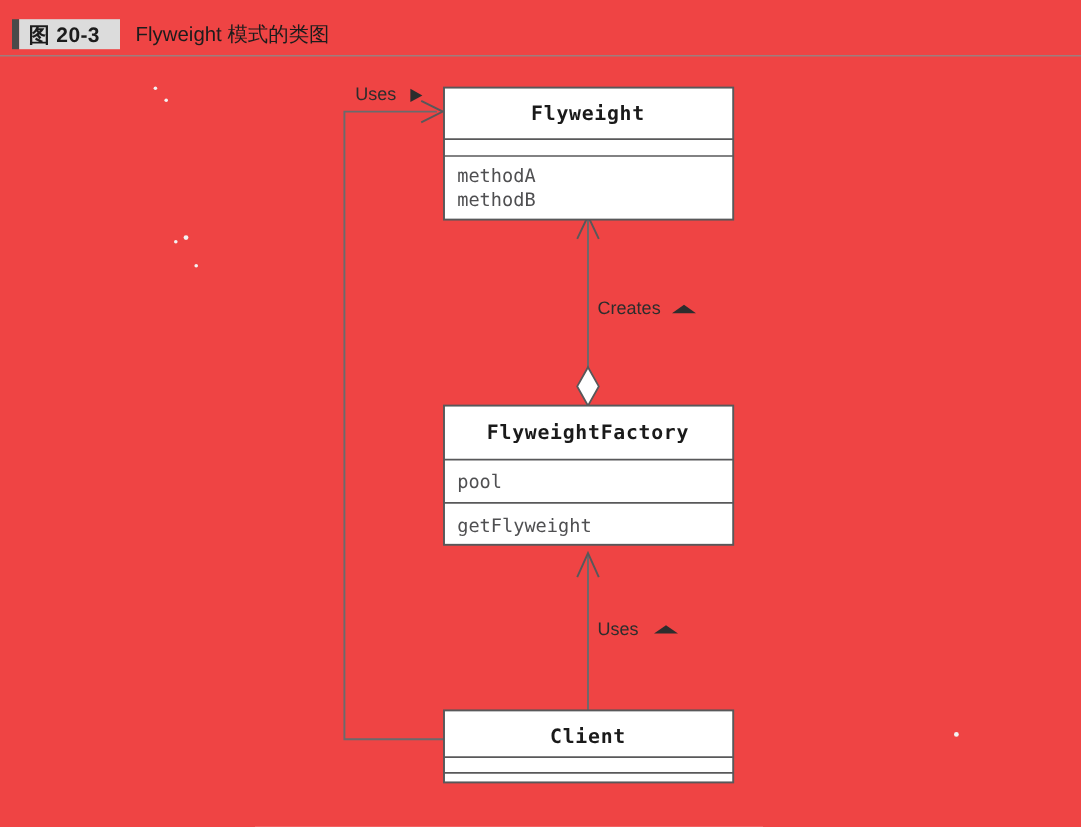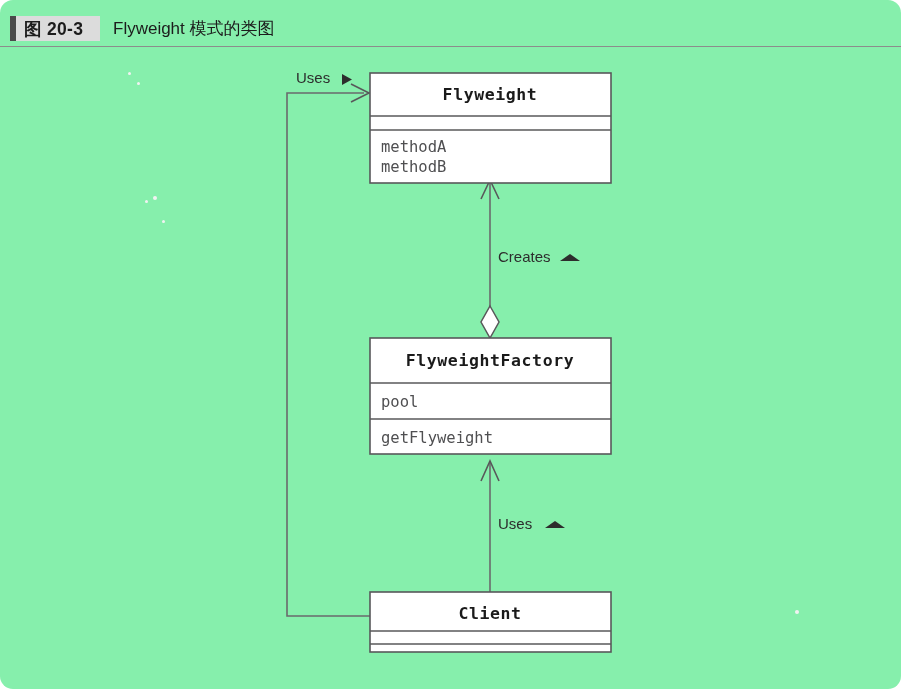--- a/index.html
+++ b/index.html
@@ -12,22 +12,21 @@
     height: 689px;
     background: #ffffff;
     font-family: "Liberation Sans", sans-serif;
     overflow: hidden;
     position: relative;
   }
   #page {
     position: absolute;
     left: 0; top: 0;
     width: 901px; height: 689px;
-    background: #86efac;
-    border-radius: 13px;
+    background: #ef4444;
   }
 
   
   .fig-header {
     position: absolute;
     left: 0; top: 14px;
     width: 901px;
     height: 32px;
   }
   .fig-tick {

